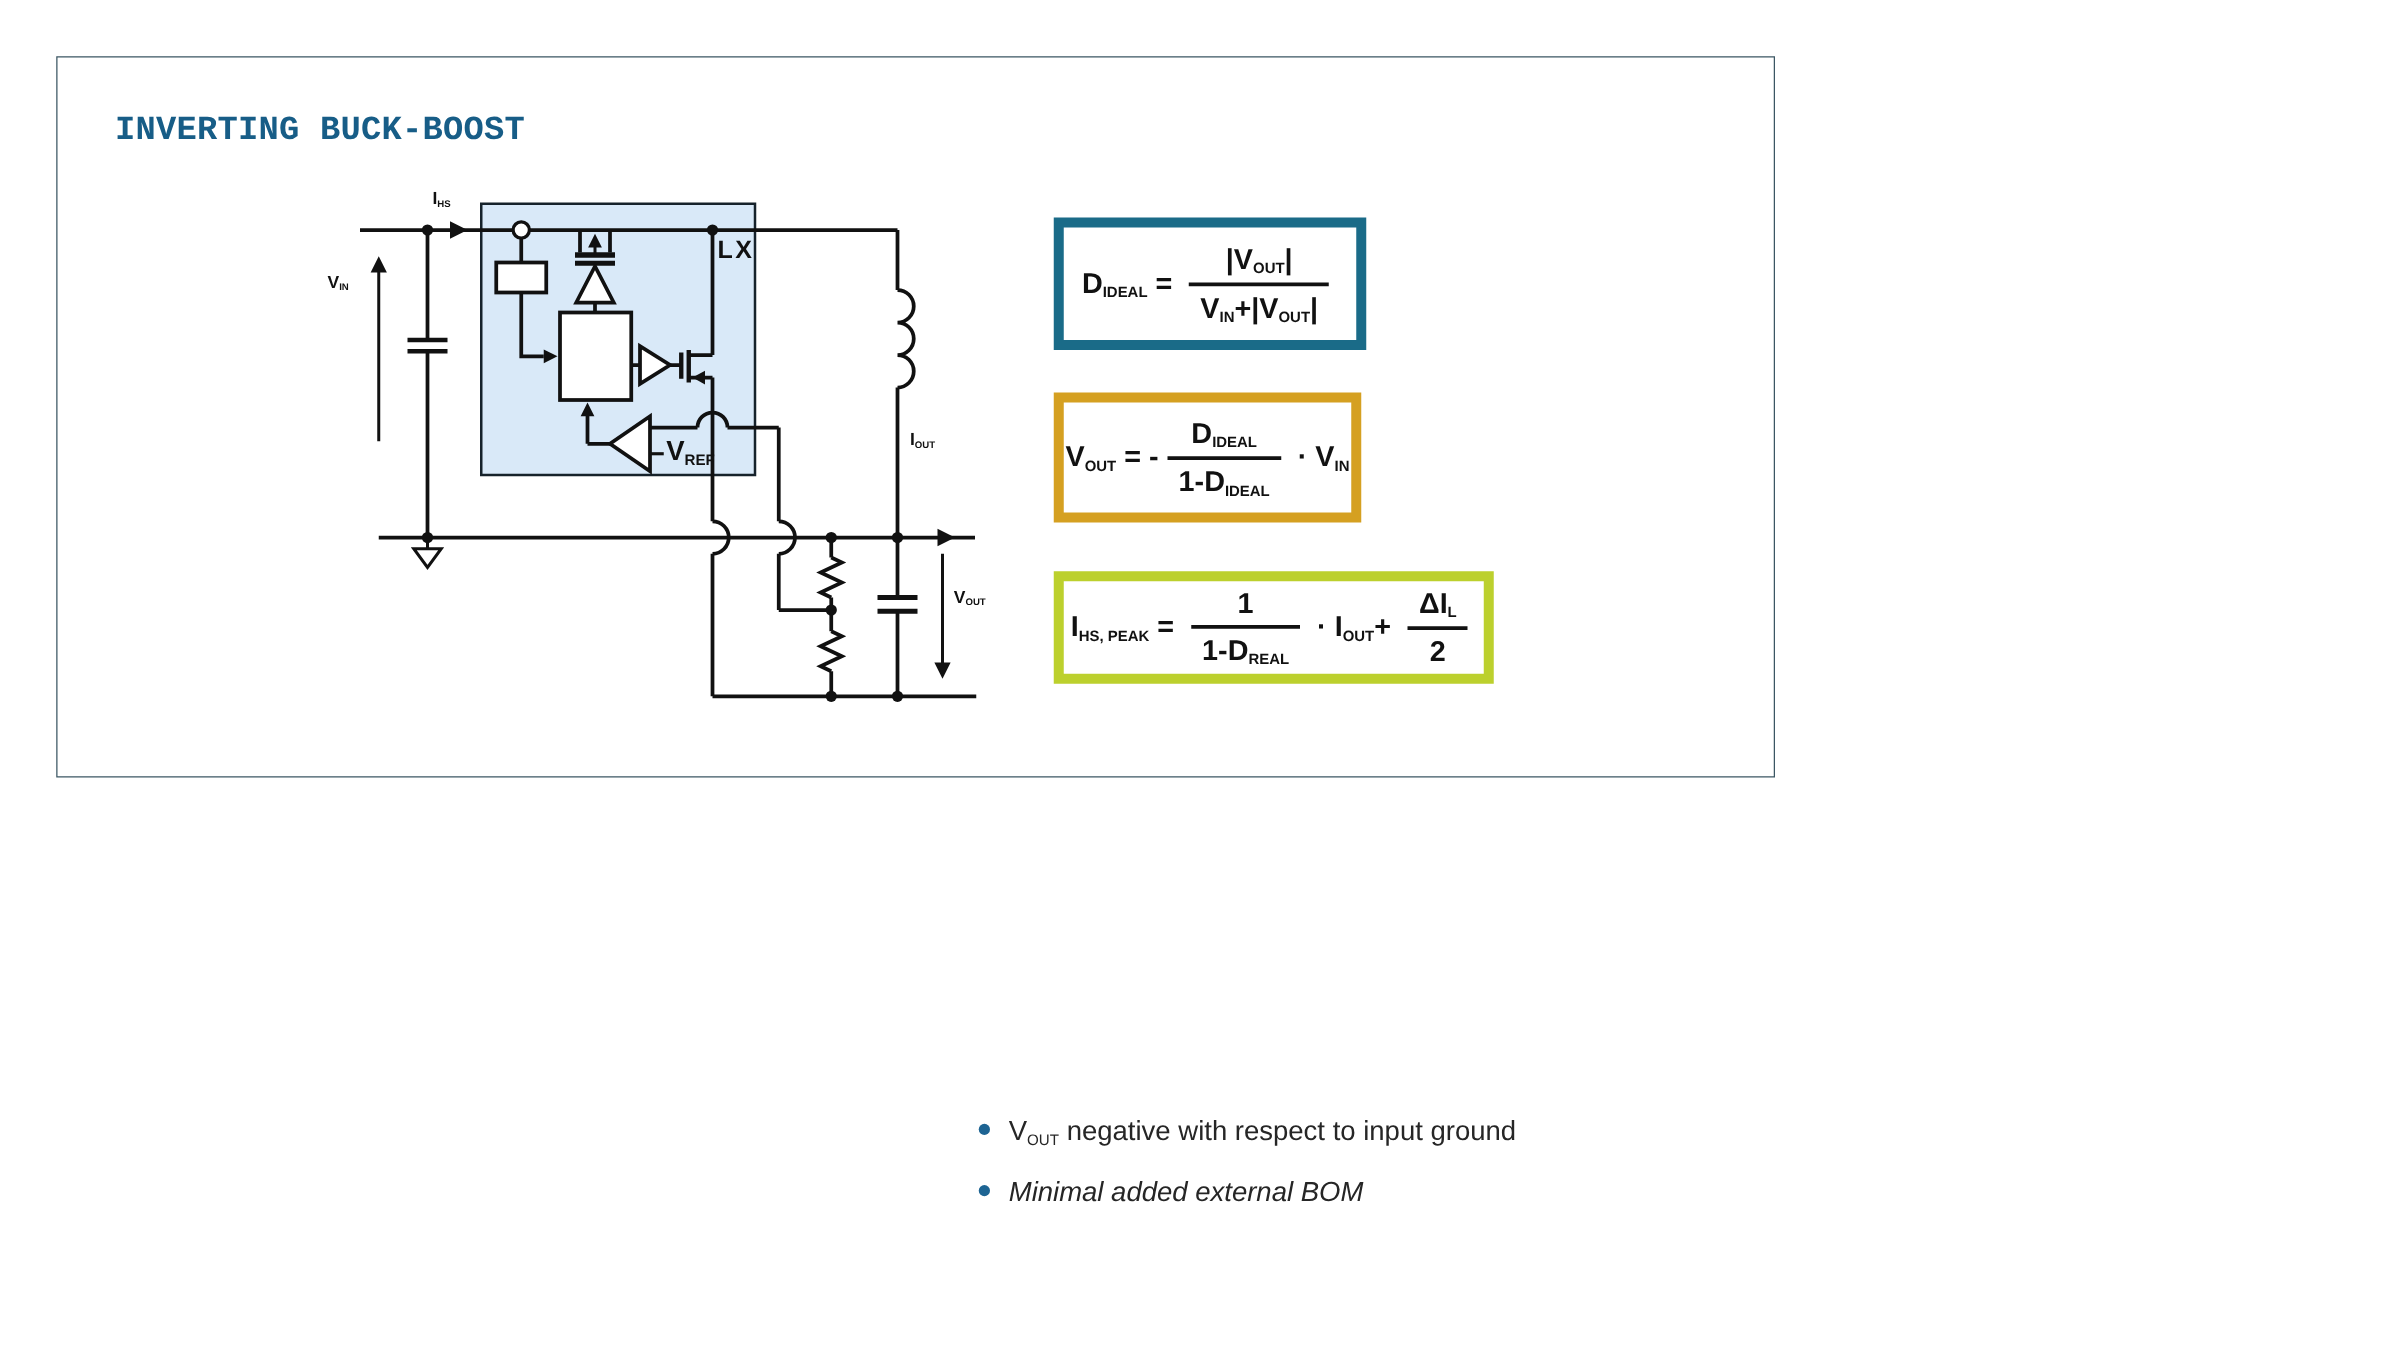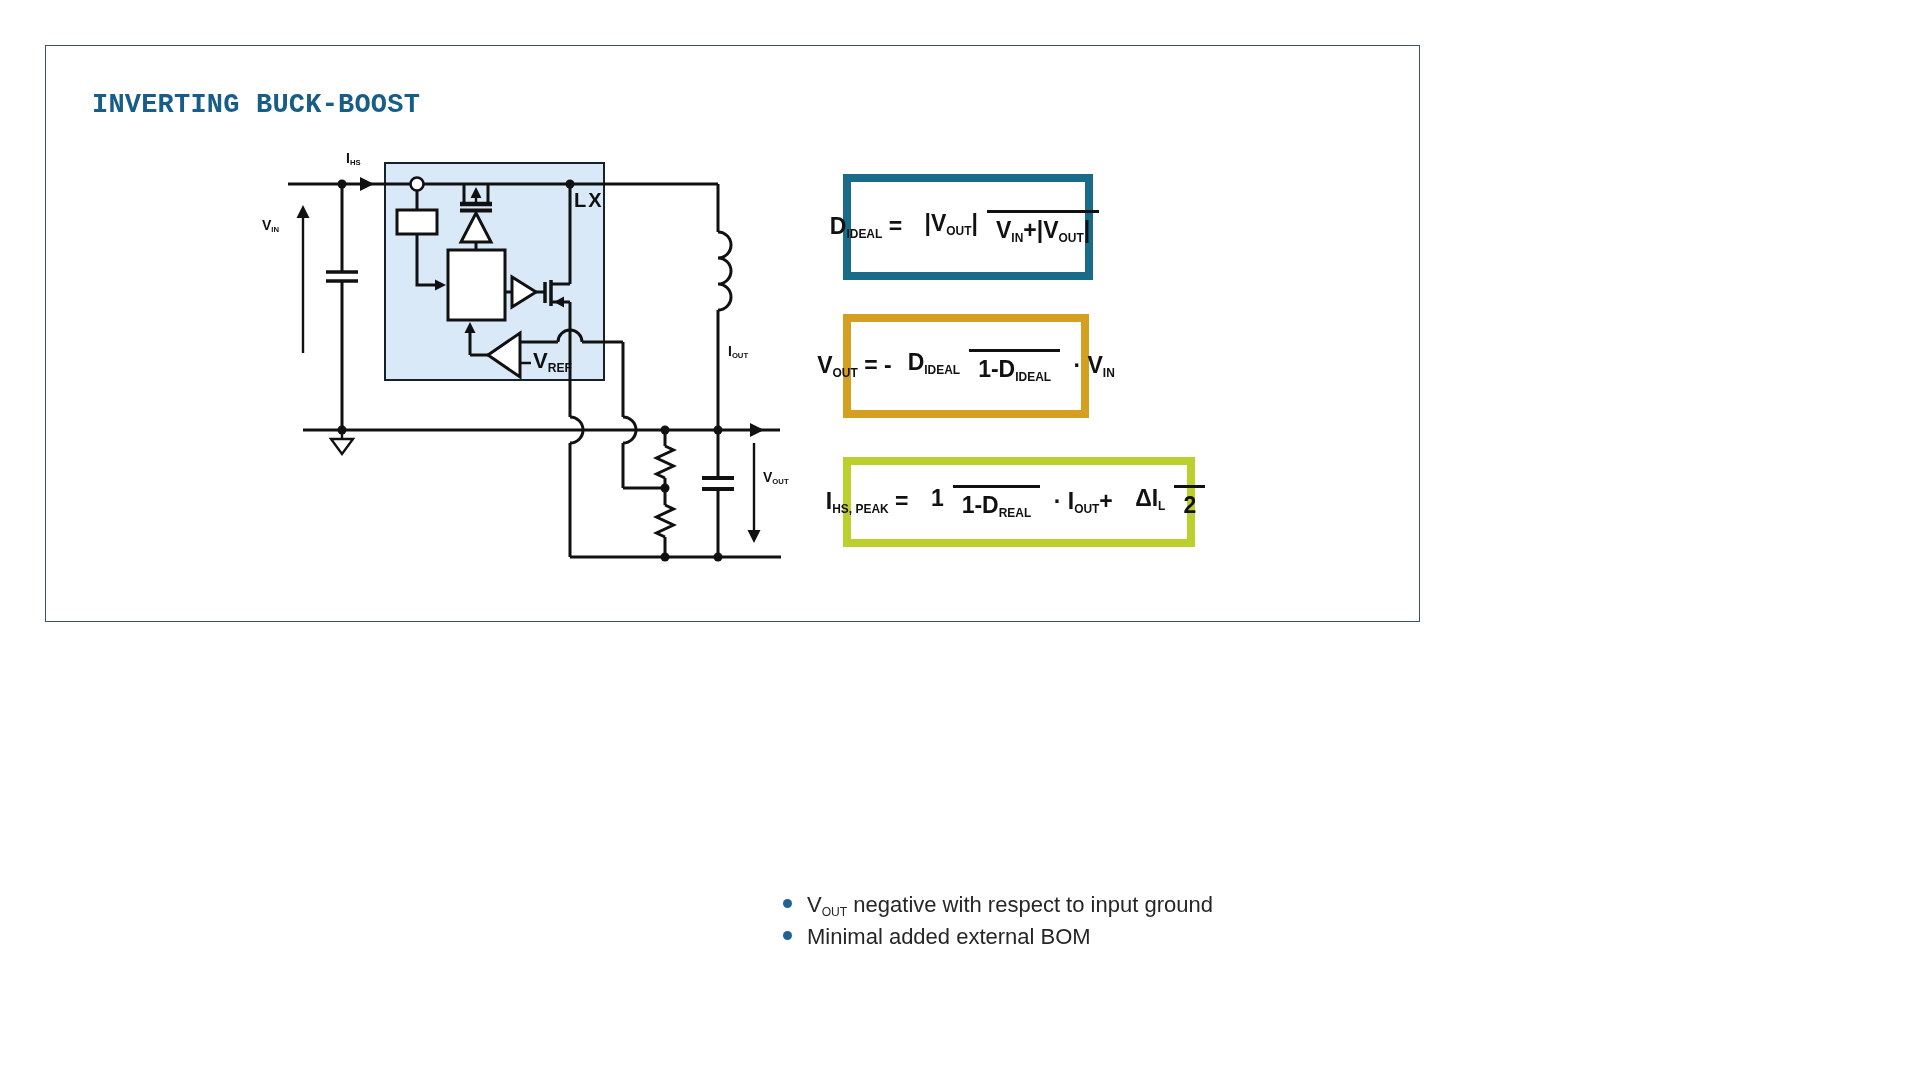--- a/index.html
+++ b/index.html
@@ -26,28 +26,28 @@
   .clabel.vref { font-size:22px; }
 
   
   .fbox {
     position:absolute; display:flex; align-items:center; justify-content:center;
     border:8px solid #0f766e; background:#fff; color:#111;
     font-size:23px; font-weight:600;
   }
   .fbox .mn { white-space:pre; }
   .fbox .sub { font-size:0.52em; vertical-align:-0.3em; white-space:pre; }
-  .frac { display:inline-flex; flex-direction:row; align-items:stretch; margin:0 7px; }
+  .frac { display:inline-flex; flex-direction:column; align-items:stretch; margin:0 7px; }
   .frac .num { text-align:center; padding:0 9px 4px; }
   .frac .den { text-align:center; padding:4px 9px 0; border-top:3px solid #111; }
 
   
   .bullets { position:absolute; width:640px; font-size:22px; line-height:1.42; color:#262626; }
   .bullet { display:flex; gap:15px; align-items:flex-start; }
-  .bullet + .bullet { margin-top:0px; }
+  .bullet + .bullet { margin-top:17px;font-style:italic; }
   .bullet .dot { flex:0 0 auto; width:9px; height:9px; border-radius:50%; background:#1d6493; margin-top:10px; }
   .bullet .sub { font-size:0.55em; vertical-align:-0.3em; }
 </style>
 </head>
 <body>
 
 <div class="page">
 
   <div class="frame"></div>
 

